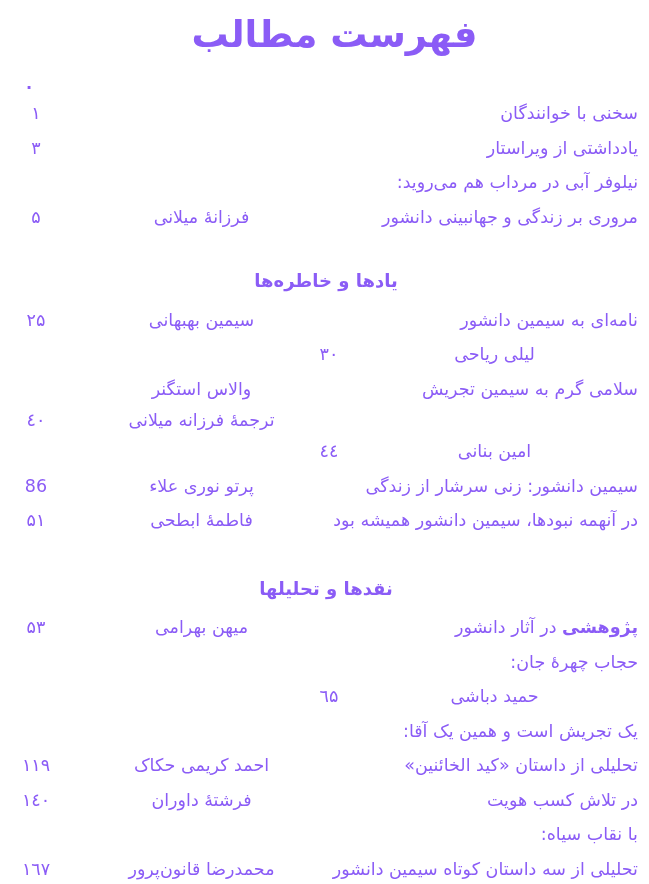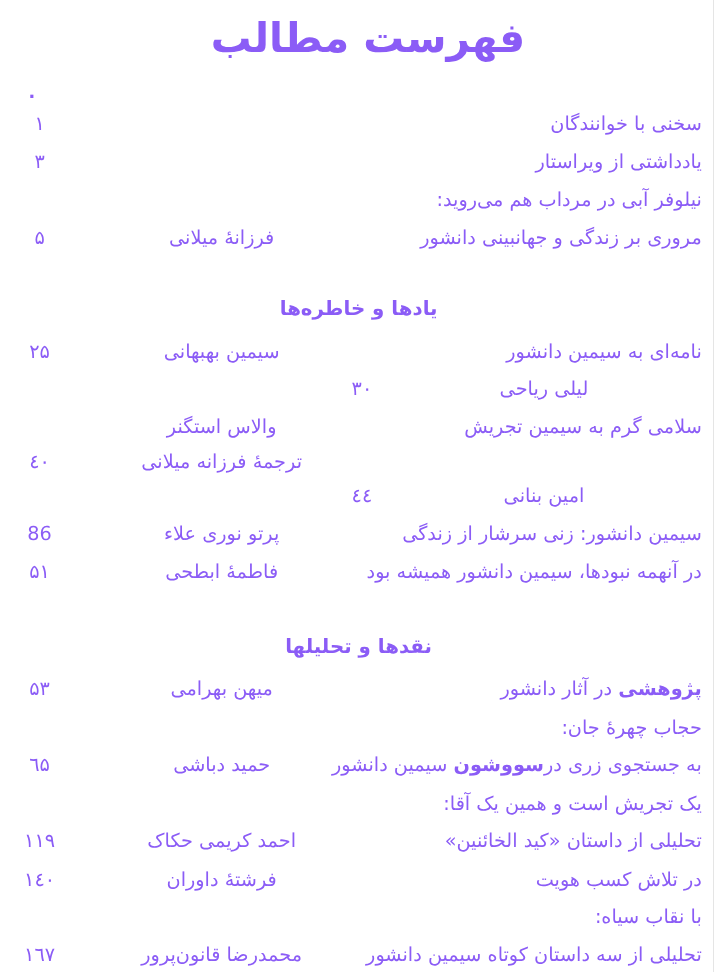--- a/index.html
+++ b/index.html
@@ -128,21 +128,20 @@
     <div class="cell title"><span class="seg"></span><span class="seg bd">پژوهشی</span><span class="seg"> در آثار دانشور</span></div>
     <div class="cell author">میهن بهرامی</div>
     <div class="cell page-num">۵٣</div>
   </div>
         <div class="row">
     <div class="cell title"><span class="seg">حجاب چهرهٔ جان:</span><span class="seg bd"></span><span class="seg"></span></div>
     <div class="cell author"></div>
     <div class="cell page-num"></div>
   </div>
         <div class="row">
-    <div class="cell title"><span class="seg">به جستجوی زری در</span><span class="seg bd">سووشون</span><span class="seg"> سیمین دانشور</span></div>
     <div class="cell author">حمید دباشی</div>
     <div class="cell page-num">٦۵</div>
   </div>
         <div class="row">
     <div class="cell title"><span class="seg">یک تجریش است و همین یک آقا:</span><span class="seg bd"></span><span class="seg"></span></div>
     <div class="cell author"></div>
     <div class="cell page-num"></div>
   </div>
         <div class="row">
     <div class="cell title"><span class="seg">تحلیلی از داستان «کید الخائنین»</span><span class="seg bd"></span><span class="seg"></span></div>

